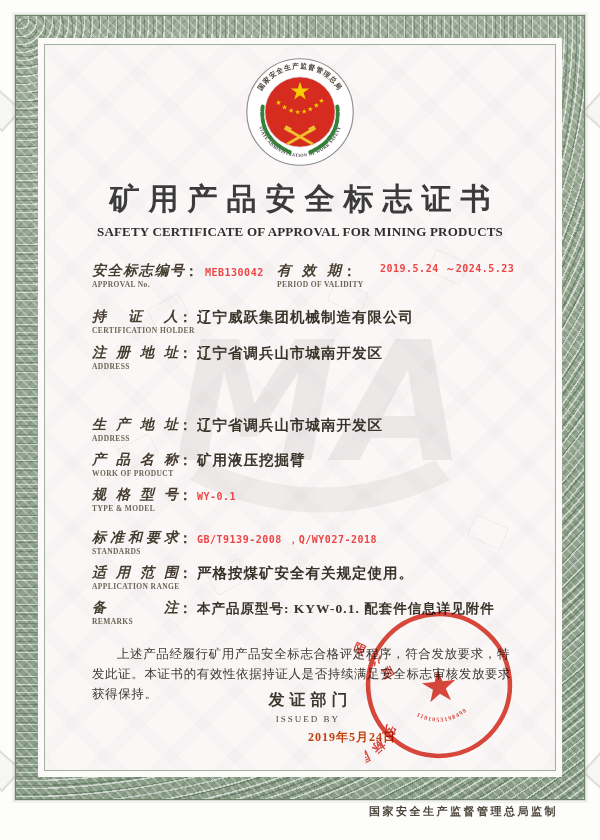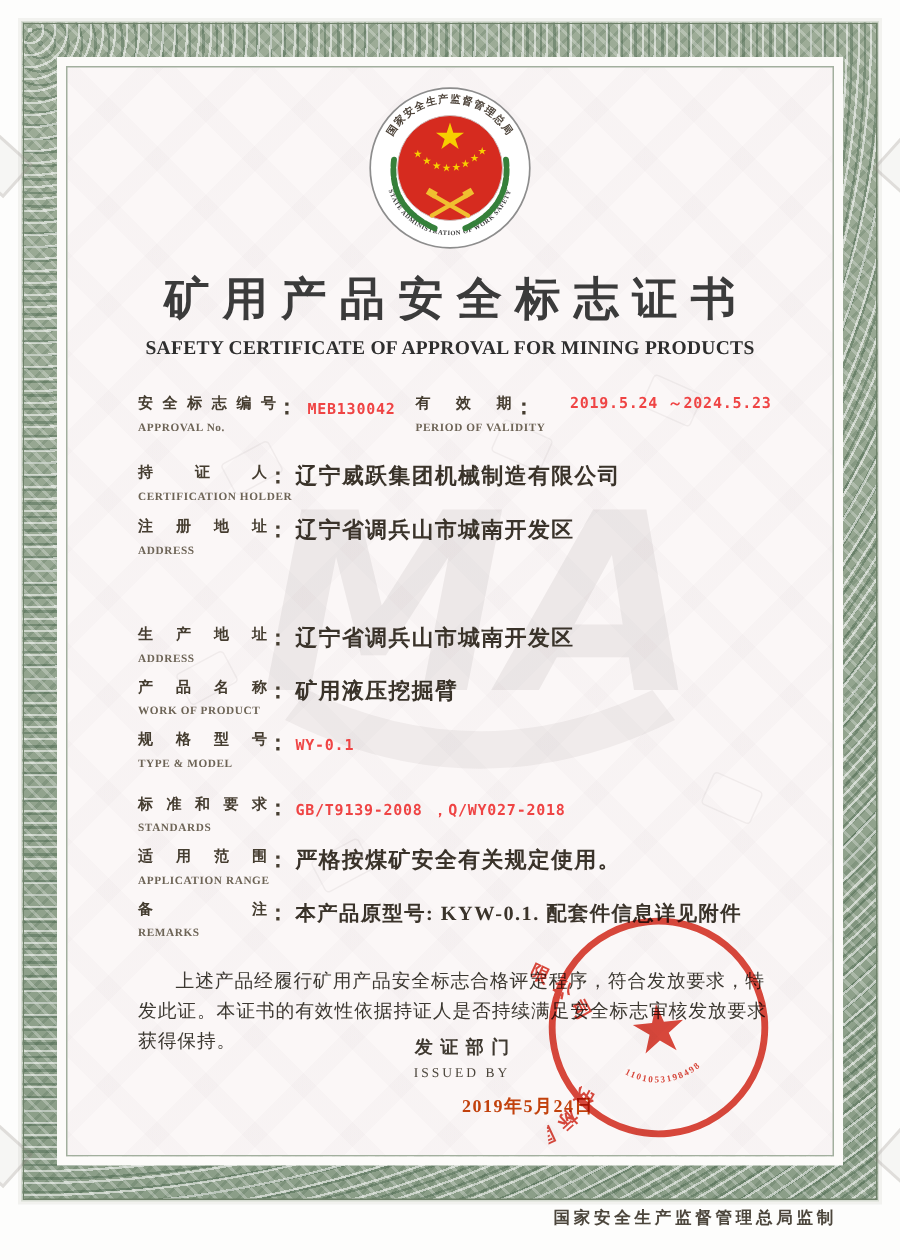--- a/index.html
+++ b/index.html
@@ -50,42 +50,42 @@
     font-size:30px;font-weight:bold;letter-spacing:9px;text-indent:9px;color:#3b3b3b;
   }
   .subtitle{
     position:absolute;left:0;right:0;top:224px;text-align:center;z-index:2;
     font-size:13px;font-weight:bold;letter-spacing:.2px;color:#2e2e2e;
     font-family:"Liberation Serif",serif;
   }
   .frow{position:absolute;left:92px;width:430px;height:34px;z-index:2;}
   .flabel{
     display:inline-block;width:86px;vertical-align:top;
-    font-size:10px;font-weight:bold;color:#453d30;
-    text-align:justify;text-align-last:justify;letter-spacing:0;
+    font-size:14px;font-weight:bold;color:#453d30;
+    text-align:justify;text-align-last:justify;letter-spacing:0;font-style:italic;
   }
   .fcolon{display:inline-block;width:15px;font-size:14.5px;font-weight:bold;color:#453d30;}
   .fval{
     display:inline-block;font-size:14.5px;font-weight:bold;color:#3a332a;letter-spacing:1px;
   }
   .mono{
     font-family:"DejaVu Sans Mono","Liberation Mono",monospace;
     font-size:10px;font-weight:600;letter-spacing:.5px;color:#ef4444;
   }
   .fen{
     position:absolute;left:0;top:18px;font-size:7.5px;letter-spacing:.4px;color:#6d6456;
     white-space:nowrap;font-weight:bold;
   }
   .statement{
     position:absolute;left:92px;top:645px;width:426px;z-index:2;
     font-size:12.5px;line-height:1.58;letter-spacing:.6px;color:#3c3831;
     text-indent:2em;font-weight:500;
   }
   .issuer{position:absolute;left:238px;top:690px;width:140px;text-align:center;z-index:2;}
-  .issuer-cn{font-size:12px;font-weight:bold;letter-spacing:5px;text-indent:5px;color:#3e382f;}
+  .issuer-cn{font-size:16px;font-weight:bold;letter-spacing:5px;text-indent:5px;color:#3e382f;}
   .issuer-en{font-size:9px;font-weight:normal;letter-spacing:2px;color:#4a443a;margin-top:3px;}
   .issue-date{
     position:absolute;left:308px;top:729px;z-index:1;
     font-size:12px;letter-spacing:1px;color:#c2410c;font-weight:700;
   }
   .stamp{
     position:absolute;left:358px;top:604px;width:162px;height:162px;z-index:5;
     mix-blend-mode:multiply;opacity:.92;transform:rotate(-6deg);
   }
   .footer{

